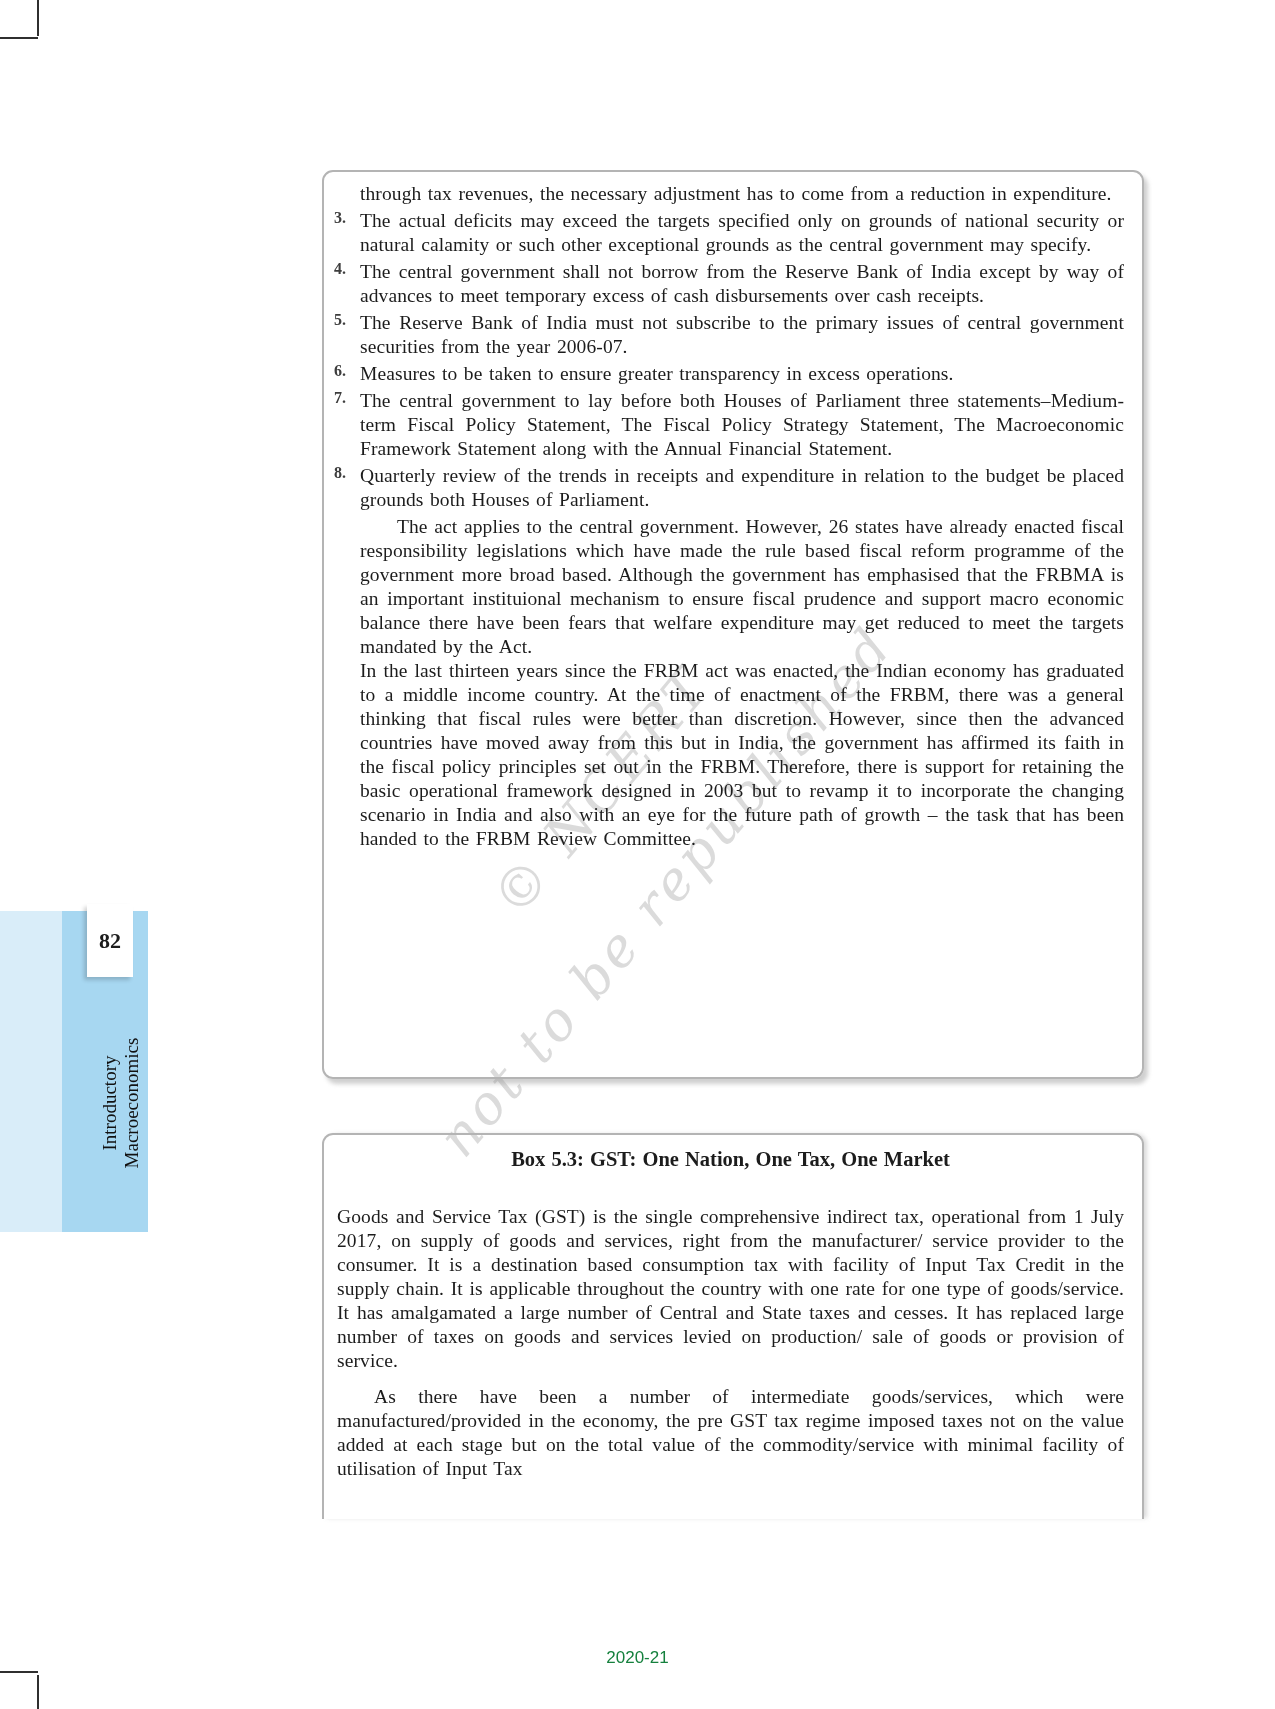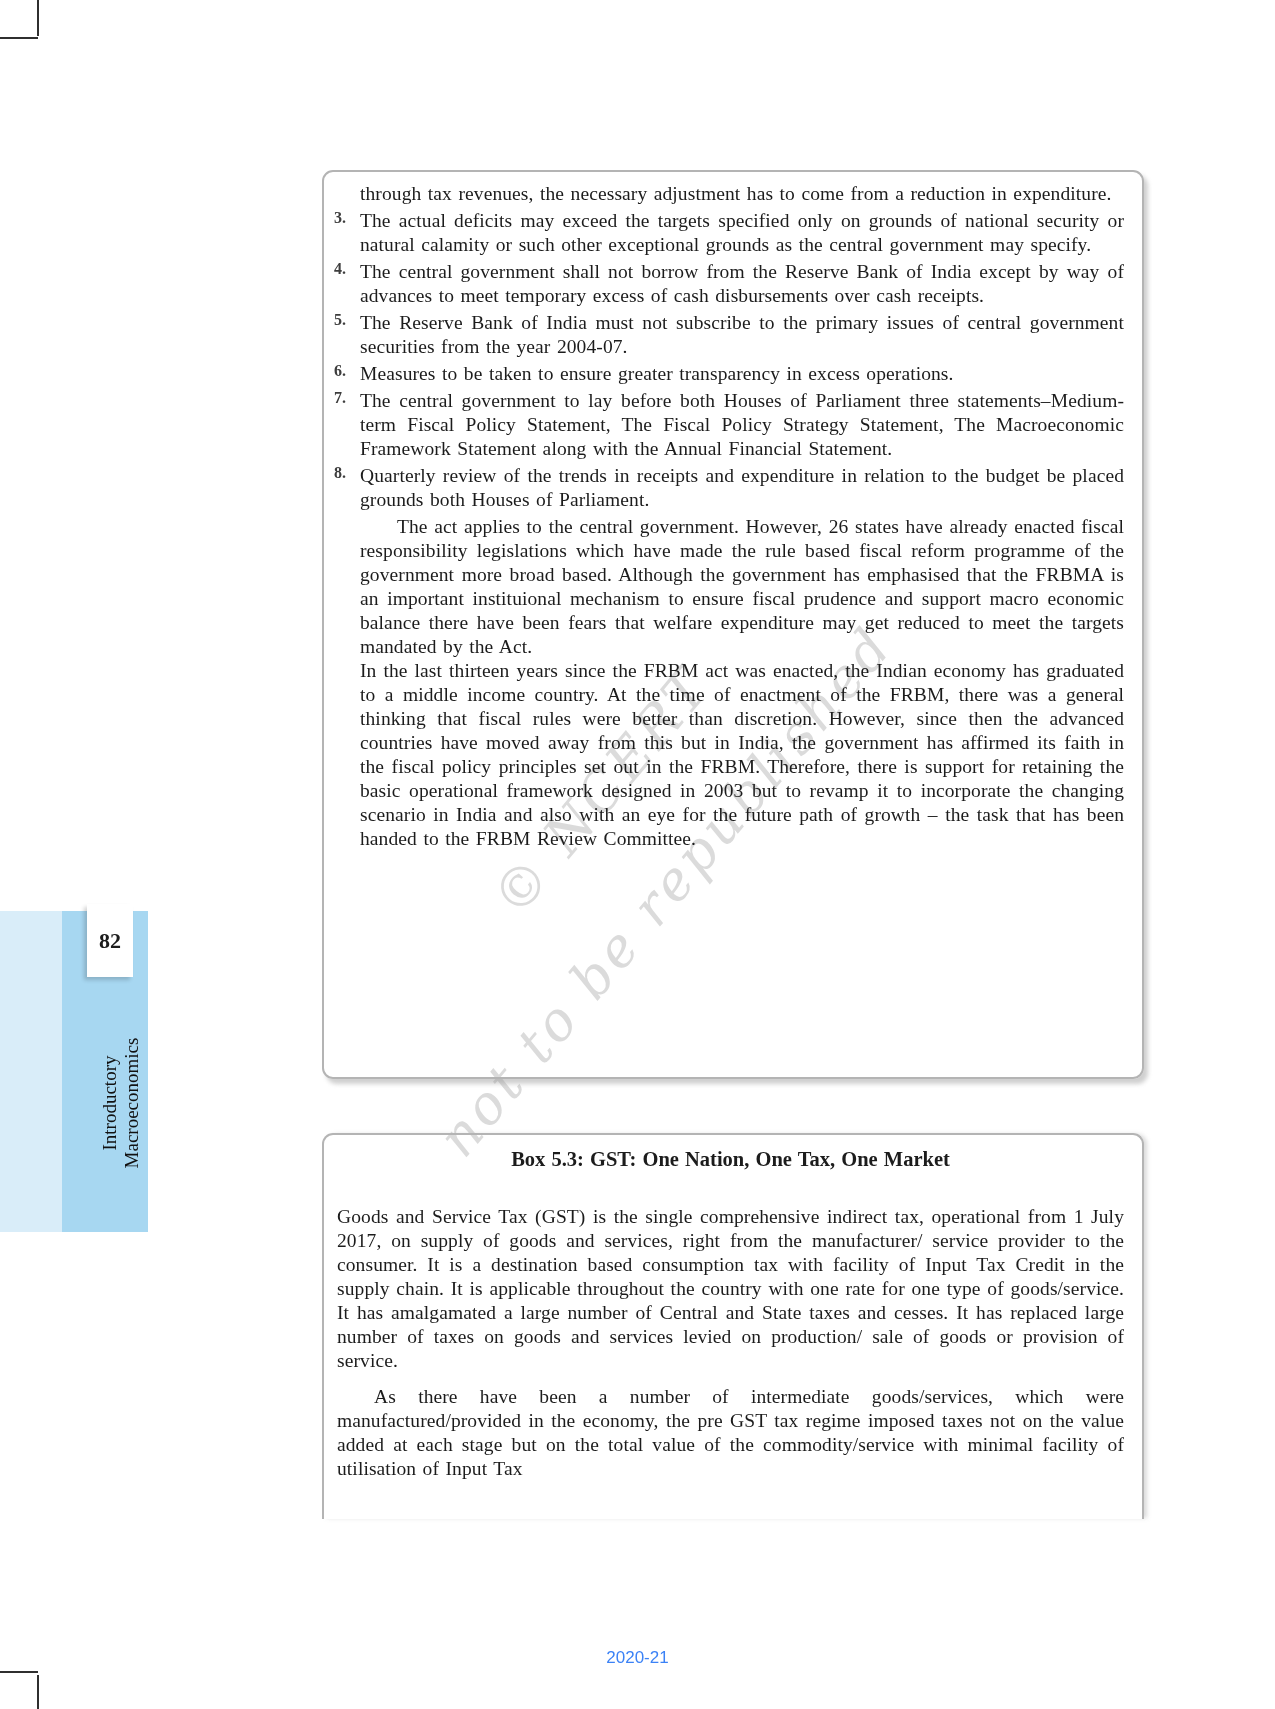--- a/index.html
+++ b/index.html
@@ -67,21 +67,21 @@
     font-size:19.5px;line-height:24px;font-weight:bold;margin:13px 0 0 0;
   }
   #box2-title{
     text-align:center;font-weight:bold;font-size:20.5px;line-height:24px;
     margin:0 0 34px 0;word-spacing:1px;
   }
 
   
   #footer{
     position:absolute;left:0;right:0;top:1648px;text-align:center;z-index:2;
-    font-family:"Liberation Sans",sans-serif;font-size:17px;color:#3b82f6;
+    font-family:"Liberation Sans",sans-serif;font-size:17px;color:#15803d;
   }
 </style>
 </head>
 <body>
 
 <div class="crop" id="crop-tl-v"></div>
 <div class="crop" id="crop-tl-h"></div>
 <div class="crop" id="crop-bl-h"></div>
 <div class="crop" id="crop-bl-v"></div>
 
@@ -101,21 +101,21 @@
   <div class="item">
     <span class="num">3.</span>
     <p class="bodytext">The actual deficits may exceed the targets specified only on grounds of national security or natural calamity or such other exceptional grounds as the central government may specify.</p>
   </div>
   <div class="item">
     <span class="num">4.</span>
     <p class="bodytext">The central government shall not borrow from the Reserve Bank of India except by way of advances to meet temporary excess of cash disbursements over cash receipts.</p>
   </div>
   <div class="item">
     <span class="num">5.</span>
-    <p class="bodytext">The Reserve Bank of India must not subscribe to the primary issues of central government securities from the year 2004-07.</p>
+    <p class="bodytext">The Reserve Bank of India must not subscribe to the primary issues of central government securities from the year 2006-07.</p>
   </div>
   <div class="item">
     <span class="num">6.</span>
     <p class="bodytext">Measures to be taken to ensure greater transparency in excess operations.</p>
   </div>
   <div class="item">
     <span class="num">7.</span>
     <p class="bodytext">The central government to lay before both Houses of Parliament three statements–Medium-term Fiscal Policy Statement, The Fiscal Policy Strategy Statement, The Macroeconomic Framework Statement along with the Annual Financial Statement.</p>
   </div>
   <div class="item">

